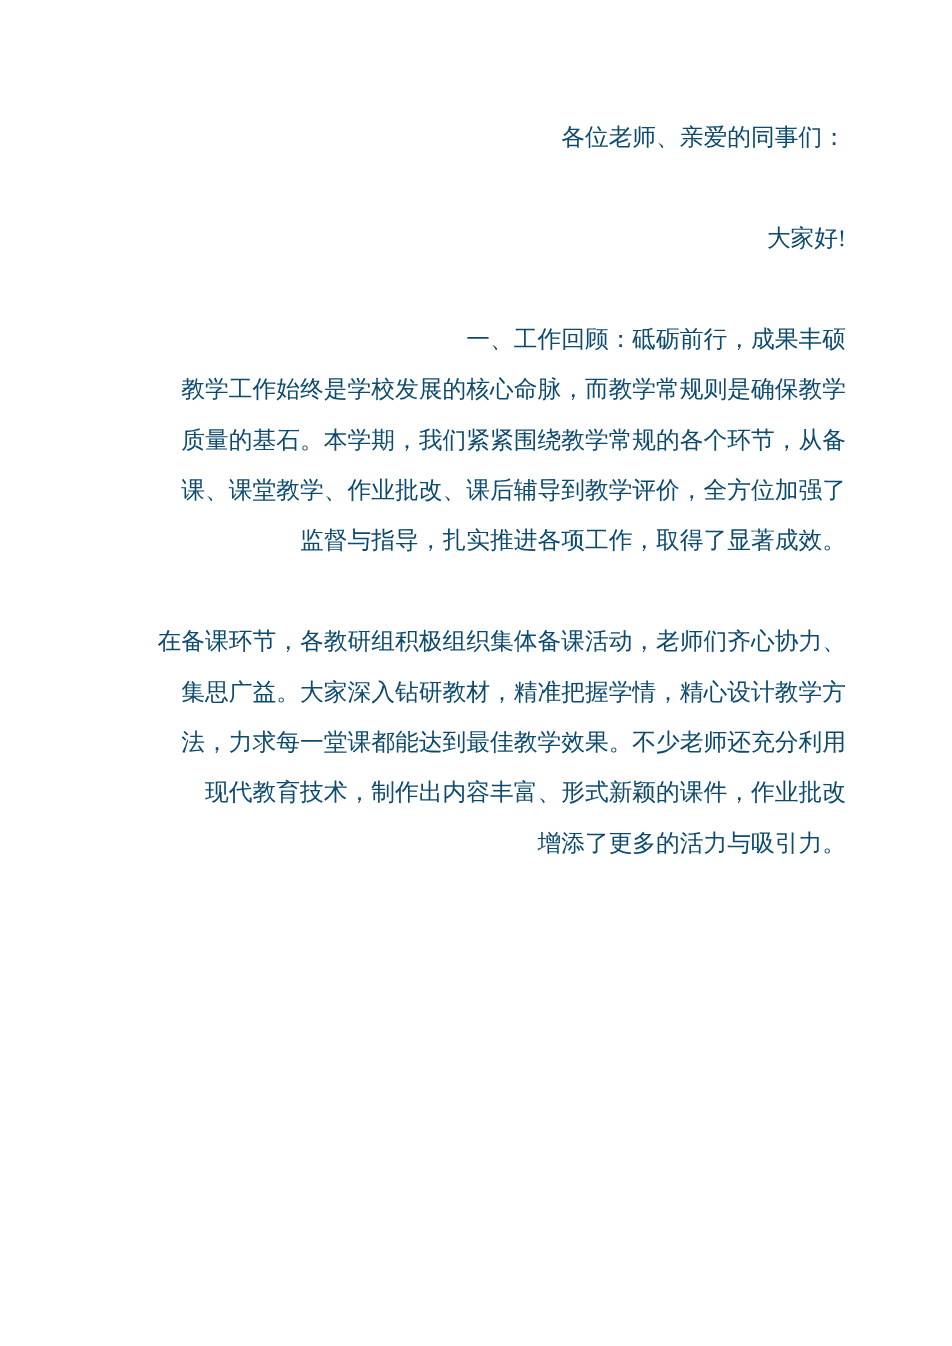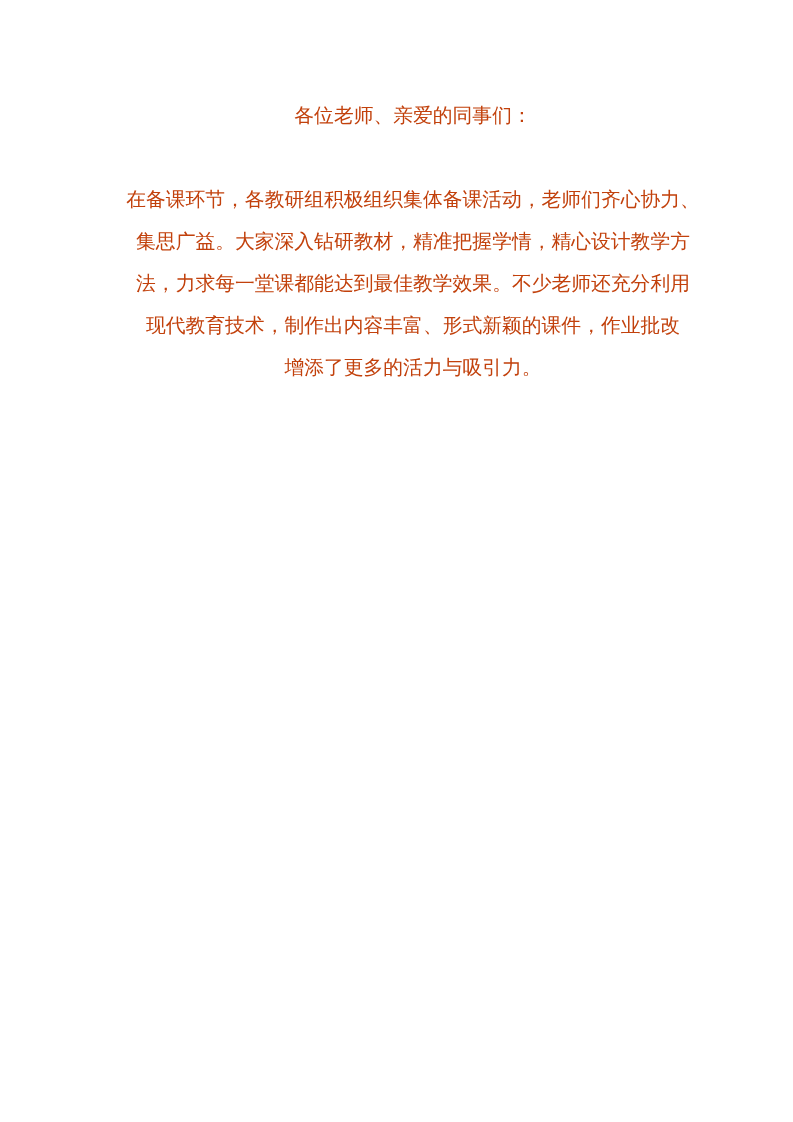--- a/index.html
+++ b/index.html
@@ -13,25 +13,25 @@
     width: 793px;
     height: 1122px;
     background: #ffffff;
     overflow: hidden;
   }
   .content {
     position: absolute;
     top: 94px;
     left: 121px;
     width: 584px;
-    color: #c2410c;
+    color: #0c4a6e;
     font-family: "Liberation Serif", "DejaVu Serif", serif;
     font-size: 19.8px;
     line-height: 42px;
-    text-align: center;
+    text-align: right;
   }
   .content p,
   .content h2 {
     margin: 0;
     padding: 0;
     font-size: 19.8px;
     font-weight: normal;
     white-space: pre-line; 
     letter-spacing: 0;
   }
@@ -40,23 +40,29 @@
   }
 </style>
 </head>
 <body>
 
 <div class="page">
   <div class="content">
 
     <p>各位老师、亲爱的同事们：</p>
 
+    <p class="gap-before">大家好!</p>
 
 
+    <h2 class="gap-before">一、工作回顾：砥砺前行，成果丰硕</h2>
 
+    <p>教学工作始终是学校发展的核心命脉，而教学常规则是确保教学
+质量的基石。本学期，我们紧紧围绕教学常规的各个环节，从备
+课、课堂教学、作业批改、课后辅导到教学评价，全方位加强了
+监督与指导，扎实推进各项工作，取得了显著成效。</p>
 
     <p class="gap-before">在备课环节，各教研组积极组织集体备课活动，老师们齐心协力、
 集思广益。大家深入钻研教材，精准把握学情，精心设计教学方
 法，力求每一堂课都能达到最佳教学效果。不少老师还充分利用
 现代教育技术，制作出内容丰富、形式新颖的课件，作业批改
 增添了更多的活力与吸引力。</p>
 
   </div>
 </div>
 

